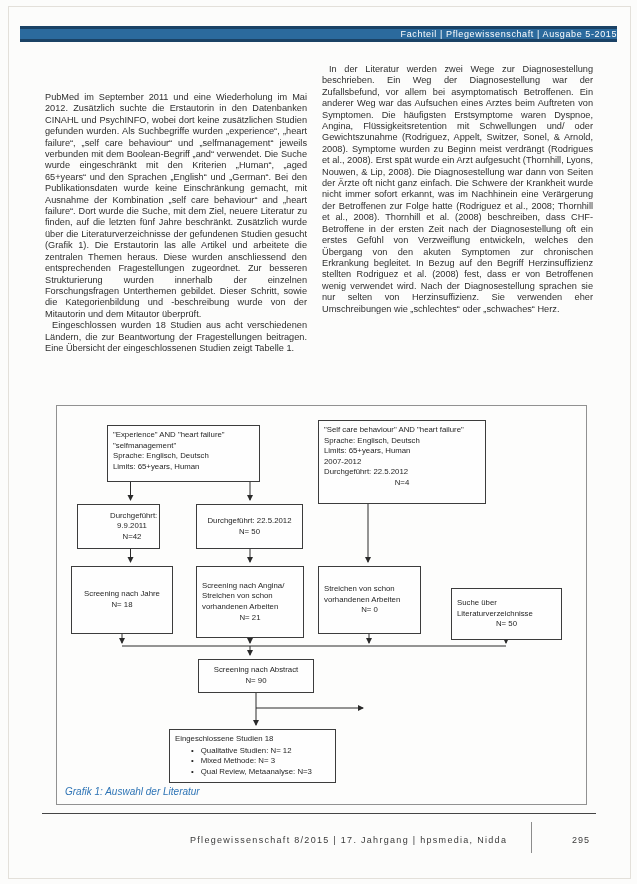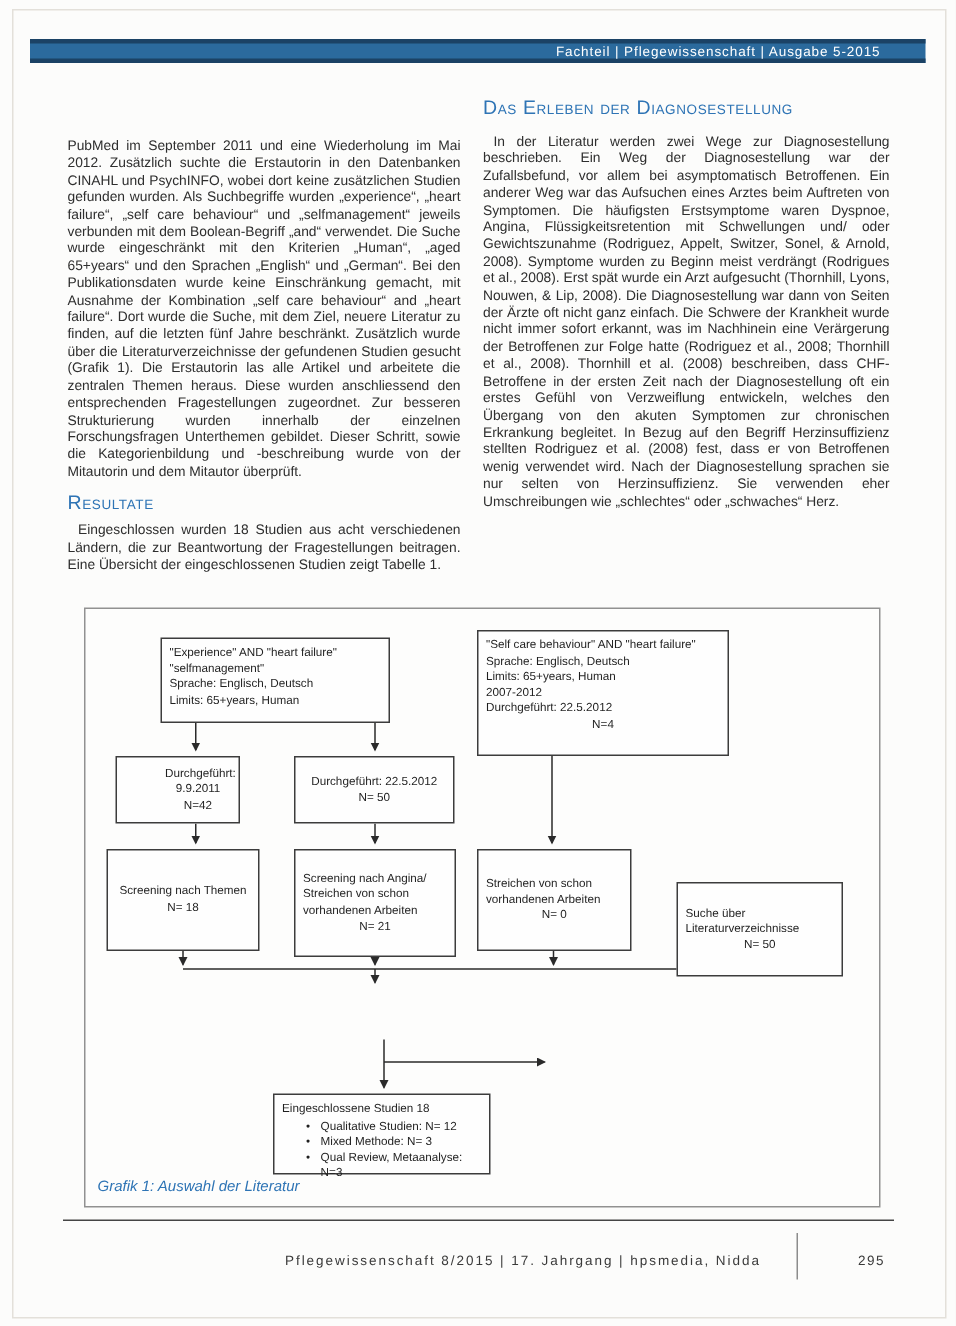--- a/index.html
+++ b/index.html
@@ -12,21 +12,21 @@
   .page-border { position:absolute; left:8px; top:6px; right:6px; bottom:5px;
     border:1px solid #e3e0da; pointer-events:none; }
 
   
   .header-bar {
     position:absolute; left:20px; top:26px; width:597px; height:16px;
     background:var(--header_bar,#2b6a9d);
     border-top:3px solid var(--header_border,#1b4265);
     border-bottom:3px solid var(--header_border,#1b4265);
     display:flex; align-items:center; justify-content:flex-end;
-    padding-right:30px; box-sizing:border-box;
+    box-sizing:border-box;
   }
   .header-text { color:#ffffff; font-size:9px; letter-spacing:0.6px; white-space:nowrap; }
 
   
   .col { position:absolute; }
   .col-left  { left:45px;  top:92px; width:262px; }
   .col-right { left:322px; top:64px; width:271px; }
   .body-text { font-size:9.2px; line-height:11.4px; text-align:justify;
     color:#2e2e2e; margin:0; hyphens:auto; }
   .indent { text-indent:7px; }
@@ -73,26 +73,24 @@
 
 <div class="page">
   <div class="page-border"></div>
 
   <div class="header-bar">
     <span class="header-text">Fachteil | Pflegewissenschaft |  Ausgabe 5-2015</span>
   </div>
 
   <div class="col col-left">
     <p class="body-text">PubMed im September 2011 und eine Wiederholung im Mai 2012. Zusätzlich suchte die Erstautorin in den Datenbanken CINAHL und PsychINFO, wobei dort keine zusätzlichen Studien gefunden wurden. Als Suchbegriffe wurden „experience“, „heart failure“, „self care behaviour“ und „selfmanagement“ jeweils verbunden mit dem Boolean-Begriff „and“ verwendet. Die Suche wurde eingeschränkt mit den Kriterien „Human“, „aged 65+years“ und den Sprachen „English“ und „German“. Bei den Publikationsdaten wurde keine Einschränkung gemacht, mit Ausnahme der Kombination „self care behaviour“ and „heart failure“. Dort wurde die Suche, mit dem Ziel, neuere Literatur zu finden, auf die letzten fünf Jahre beschränkt. Zusätzlich wurde über die Literaturverzeichnisse der gefundenen Studien gesucht (Grafik 1). Die Erstautorin las alle Artikel und arbeitete die zentralen Themen heraus. Diese wurden anschliessend den entsprechenden Fragestellungen zugeordnet. Zur besseren Strukturierung wurden innerhalb der einzelnen Forschungsfragen Unterthemen gebildet. Dieser Schritt, sowie die Kategorienbildung und -beschreibung wurde von der Mitautorin und dem Mitautor überprüft.</p>
-    <h2 class="section-heading">Resultate</h2>
     <p class="body-text indent">Eingeschlossen wurden 18 Studien aus acht verschiedenen Ländern, die zur Beantwortung der Fragestellungen beitragen. Eine Übersicht der eingeschlossenen Studien zeigt Tabelle 1.</p>
   </div>
 
   <div class="col col-right">
-    <h2 class="section-heading">Das Erleben der Diagnosestellung</h2>
     <p class="body-text indent">In der Literatur werden zwei Wege zur Diagnosestellung beschrieben. Ein Weg der Diagnosestellung war der Zufallsbefund, vor allem bei asymptomatisch Betroffenen. Ein anderer Weg war das Aufsuchen eines Arztes beim Auftreten von Symptomen. Die häufigsten Erstsymptome waren Dyspnoe, Angina, Flüssigkeitsretention mit Schwellungen und/ oder Gewichtszunahme (Rodriguez, Appelt, Switzer, Sonel, &amp; Arnold, 2008). Symptome wurden zu Beginn meist verdrängt (Rodrigues et al., 2008). Erst spät wurde ein Arzt aufgesucht (Thornhill, Lyons, Nouwen, &amp; Lip, 2008). Die Diagnosestellung war dann von Seiten der Ärzte oft nicht ganz einfach. Die Schwere der Krankheit wurde nicht immer sofort erkannt, was im Nachhinein eine Verärgerung der Betroffenen zur Folge hatte (Rodriguez et al., 2008; Thornhill et al., 2008). Thornhill et al. (2008) beschreiben, dass CHF-Betroffene in der ersten Zeit nach der Diagnosestellung oft ein erstes Gefühl von Verzweiflung entwickeln, welches den Übergang von den akuten Symptomen zur chronischen Erkrankung begleitet. In Bezug auf den Begriff Herzinsuffizienz stellten Rodriguez et al. (2008) fest, dass er von Betroffenen wenig verwendet wird. Nach der Diagnosestellung sprachen sie nur selten von Herzinsuffizienz. Sie verwenden eher Umschreibungen wie „schlechtes“ oder „schwaches“ Herz.</p>
   </div>
 
   <div class="figure-frame">
 
     <svg class="connectors" width="529" height="398" viewBox="0 0 529 398">
       <defs>
         <marker id="arrow" markerWidth="7" markerHeight="7" refX="5" refY="3" orient="auto">
           <path d="M0,0 L6,3 L0,6 z" fill="#2a2a2a"></path>
         </marker>
@@ -134,46 +132,50 @@
       <div class="fc-lines">Durchgeführt: 9.9.2011</div>
       <div class="fc-n">N=42</div>
     </div>
 
     <div class="fc-box center" style="left:139px; top:98px; width:107px; height:45px;">
       <div class="fc-lines">Durchgeführt: 22.5.2012</div>
       <div class="fc-n">N= 50</div>
     </div>
 
     <div class="fc-box center" style="left:14px; top:160px; width:102px; height:68px;">
-      <div class="fc-lines">Screening nach Themen</div>
+      <div class="fc-lines">Screening nach Jahre</div>
       <div class="fc-n">N= 18</div>
     </div>
 
     <div class="fc-box" style="left:139px; top:160px; width:108px; height:72px;">
       <div class="fc-lines">Screening nach Angina/
 Streichen von schon
 vorhandenen Arbeiten</div>
       <div class="fc-n">N= 21</div>
     </div>
 
     <div class="fc-box" style="left:261px; top:160px; width:103px; height:68px;">
       <div class="fc-lines">Streichen von schon
 vorhandenen Arbeiten</div>
       <div class="fc-n">N= 0</div>
     </div>
 
-    <div class="fc-box" style="left:394px; top:182px; width:111px; height:63px;">
+    <div class="fc-box" style="left:394px; top:182px; width:111px; height:52px;">
       <div class="fc-lines">Suche über
 Literaturverzeichnisse</div>
       <div class="fc-n">N= 50</div>
     </div>
 
+    <div class="fc-box center" style="left:141px; top:253px; width:116px; height:34px;">
+      <div class="fc-lines">Screening nach Abstract</div>
+      <div class="fc-n">N= 90</div>
+    </div>
 
 
-    <div class="fc-box top-align" style="left:125px; top:323px; width:145px; height:54px;">
+    <div class="fc-box top-align" style="left:112px; top:323px; width:167px; height:54px;">
       <div class="fc-lines">Eingeschlossene Studien 18</div>
       <div class="fc-bullets">
         <div class="row">
           <span class="b">•</span>
           <span>Qualitative Studien: N= 12</span>
         </div>
         <div class="row">
           <span class="b">•</span>
           <span>Mixed Methode: N= 3</span>
         </div>

